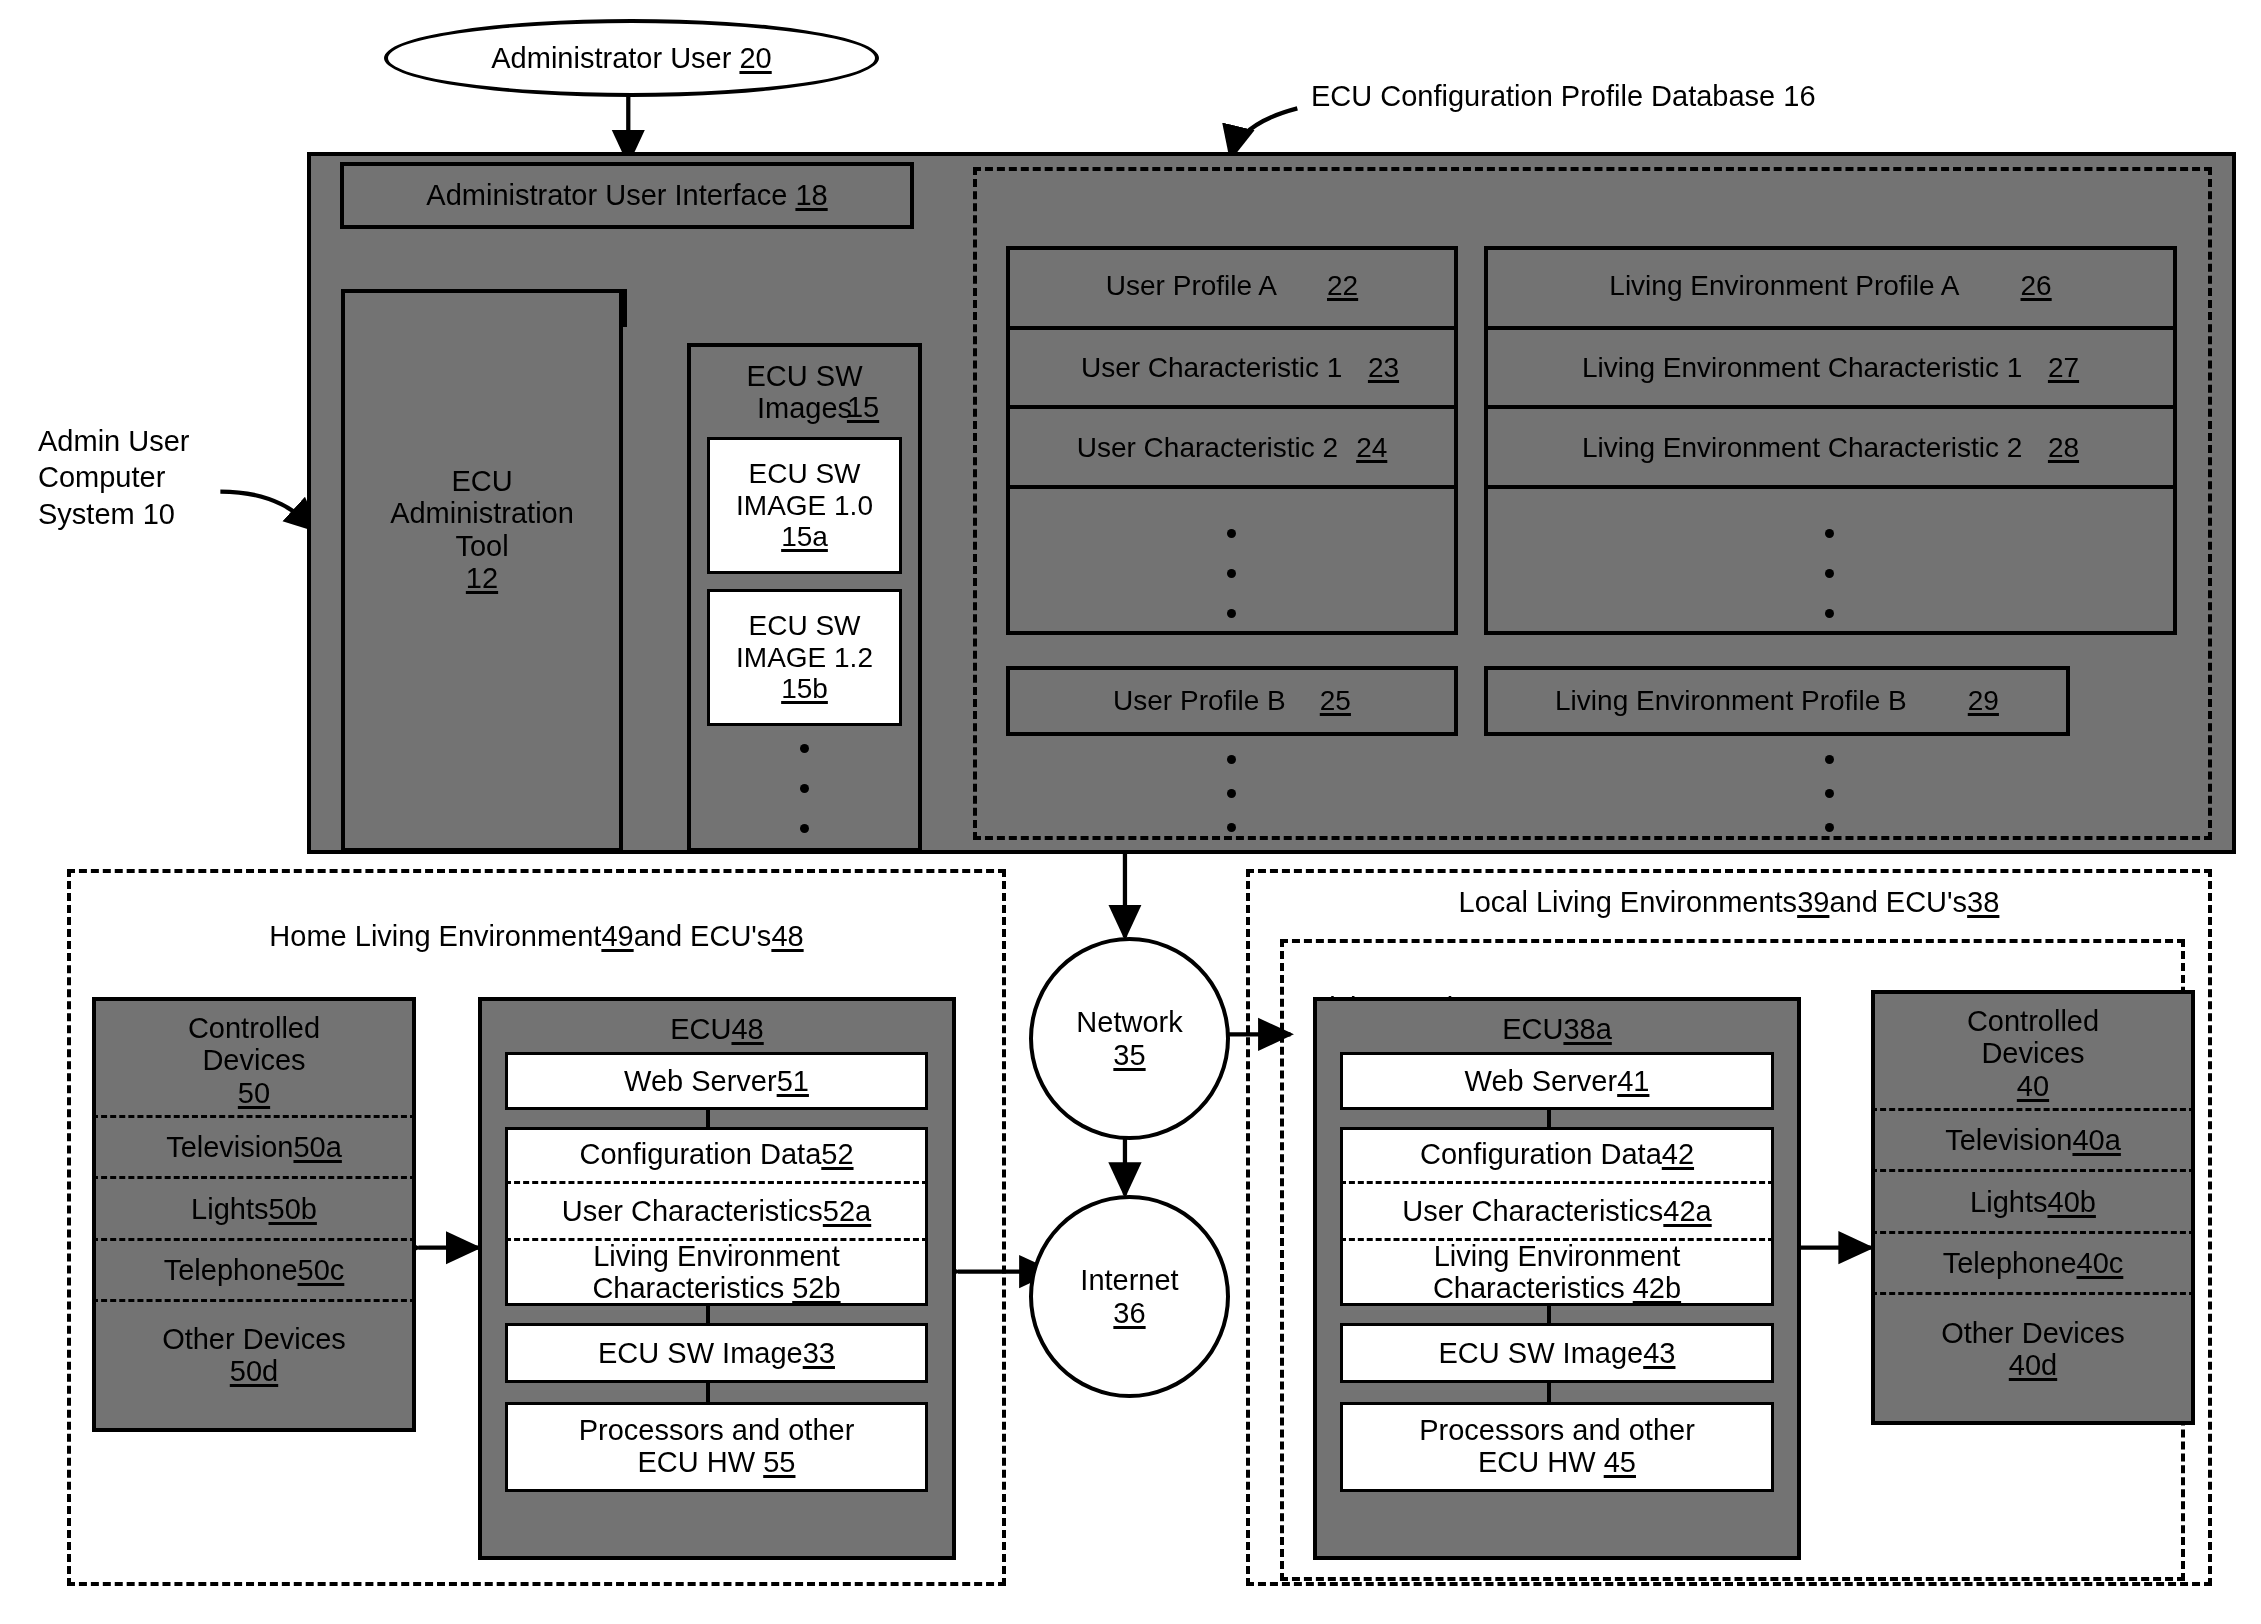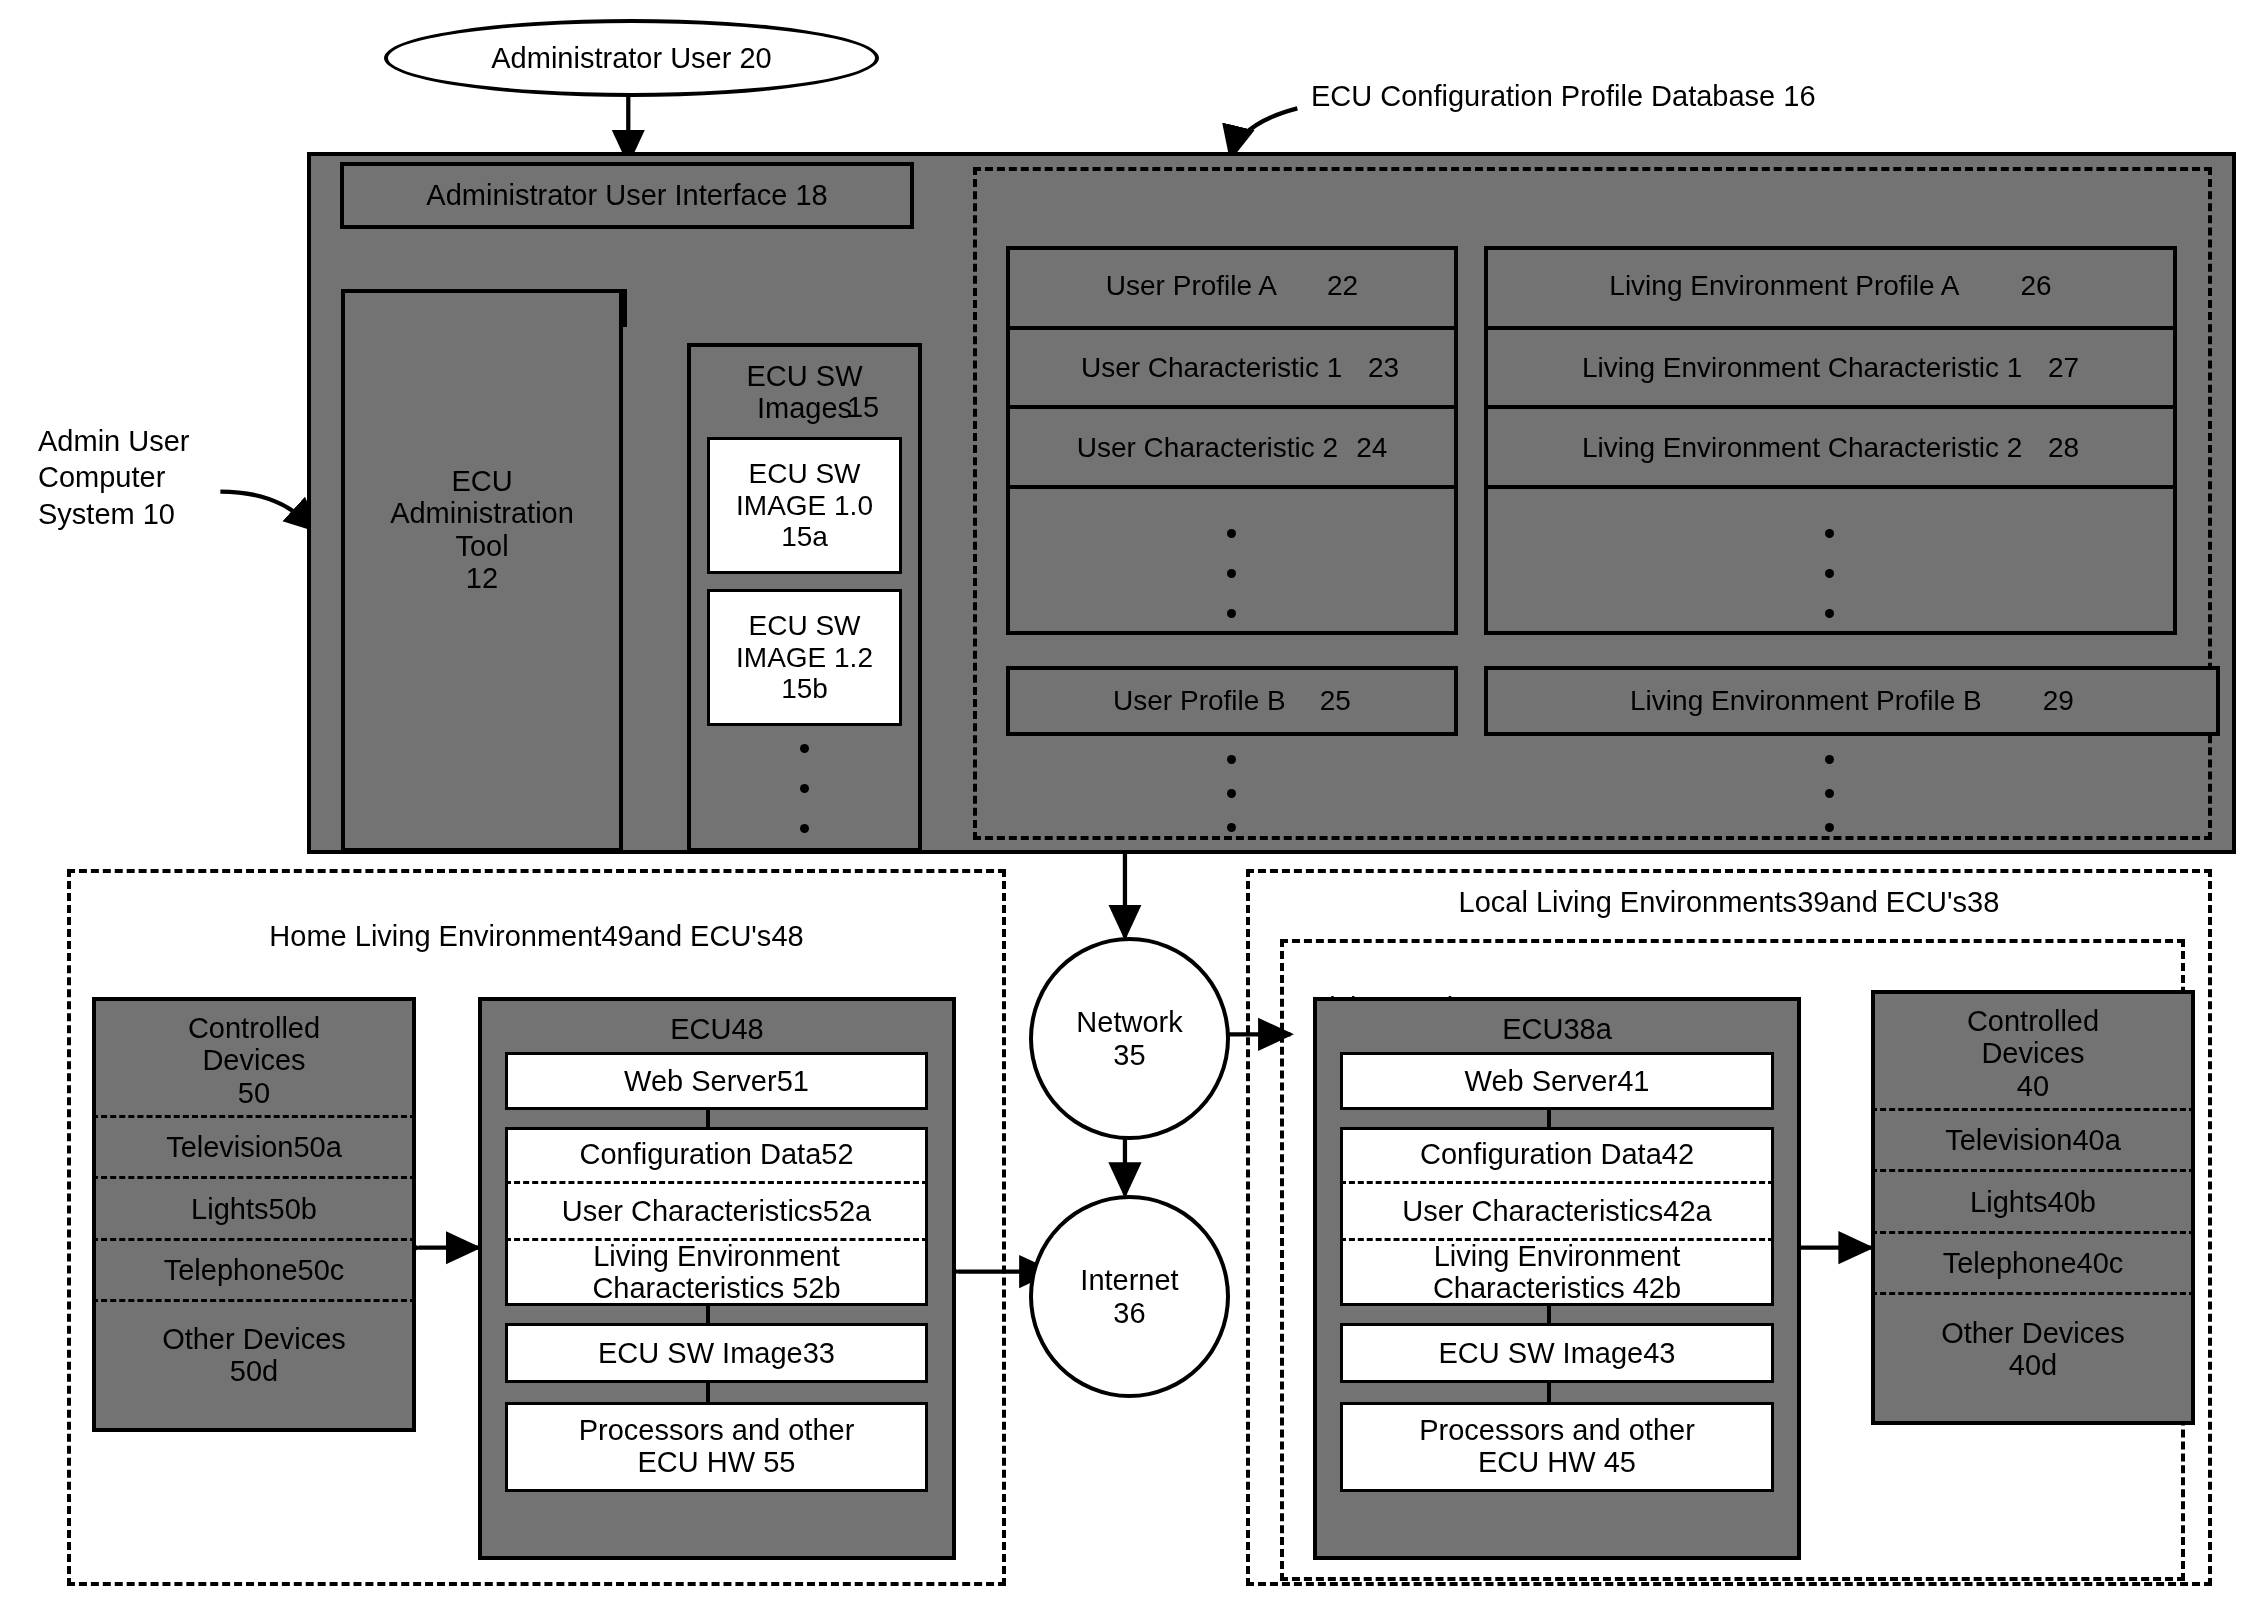--- a/index.html
+++ b/index.html
@@ -21,21 +21,21 @@
     display:flex;
     align-items:center;
     justify-content:center;
     text-align:center;
     line-height:1.12;
     white-space:pre-line;
   }
   .solid{border:4.3px solid #000;background:#737373;}
   .solid-thin{border:3.4px solid #000;background:#fff;}
   .dash{border:4.3px dashed #000;background:transparent;}
-  .ul{text-underline-offset:2.6px;text-decoration-thickness:2.6px;}
+  .ul{text-decoration:underline;text-underline-offset:2.6px;text-decoration-thickness:2.6px;}
   .lbl{position:absolute;white-space:pre-line;}
   svg.ov{position:absolute;left:0;top:0;width:2261px;height:1624px;pointer-events:none;}
   .dots{
     position:absolute;
     display:flex;
     flex-direction:column;
     align-items:center;
     justify-content:space-between;
   }
   .dots i{display:block;width:9.4px;height:9.4px;border-radius:50%;background:#000;}
@@ -194,21 +194,21 @@
   <div class="abs solid txt" style="left:1006px;top:666px;width:452px;height:70px;font-size:28px;">
     <span>User Profile B</span>
     <span class="ul" style="margin-left:34px">25</span>
   </div>
   <div class="dots" style="left:1227px;top:755px;width:9.4px;height:77px;">
       <i></i>
       <i></i>
       <i></i>
     </div>
 
-  <div class="abs solid txt" style="left:1484px;top:666px;width:736px;height:70px;font-size:28px;">
+  <div class="abs solid txt" style="left:1484px;top:666px;width:586px;height:70px;font-size:28px;">
     <span>Living Environment Profile B</span>
     <span class="ul" style="margin-left:61px">29</span>
   </div>
   <div class="dots" style="left:1825px;top:755px;width:9.4px;height:77px;">
       <i></i>
       <i></i>
       <i></i>
     </div>
 
   <div class="abs dash" style="left:67px;top:869px;width:939px;height:717px;"></div>

